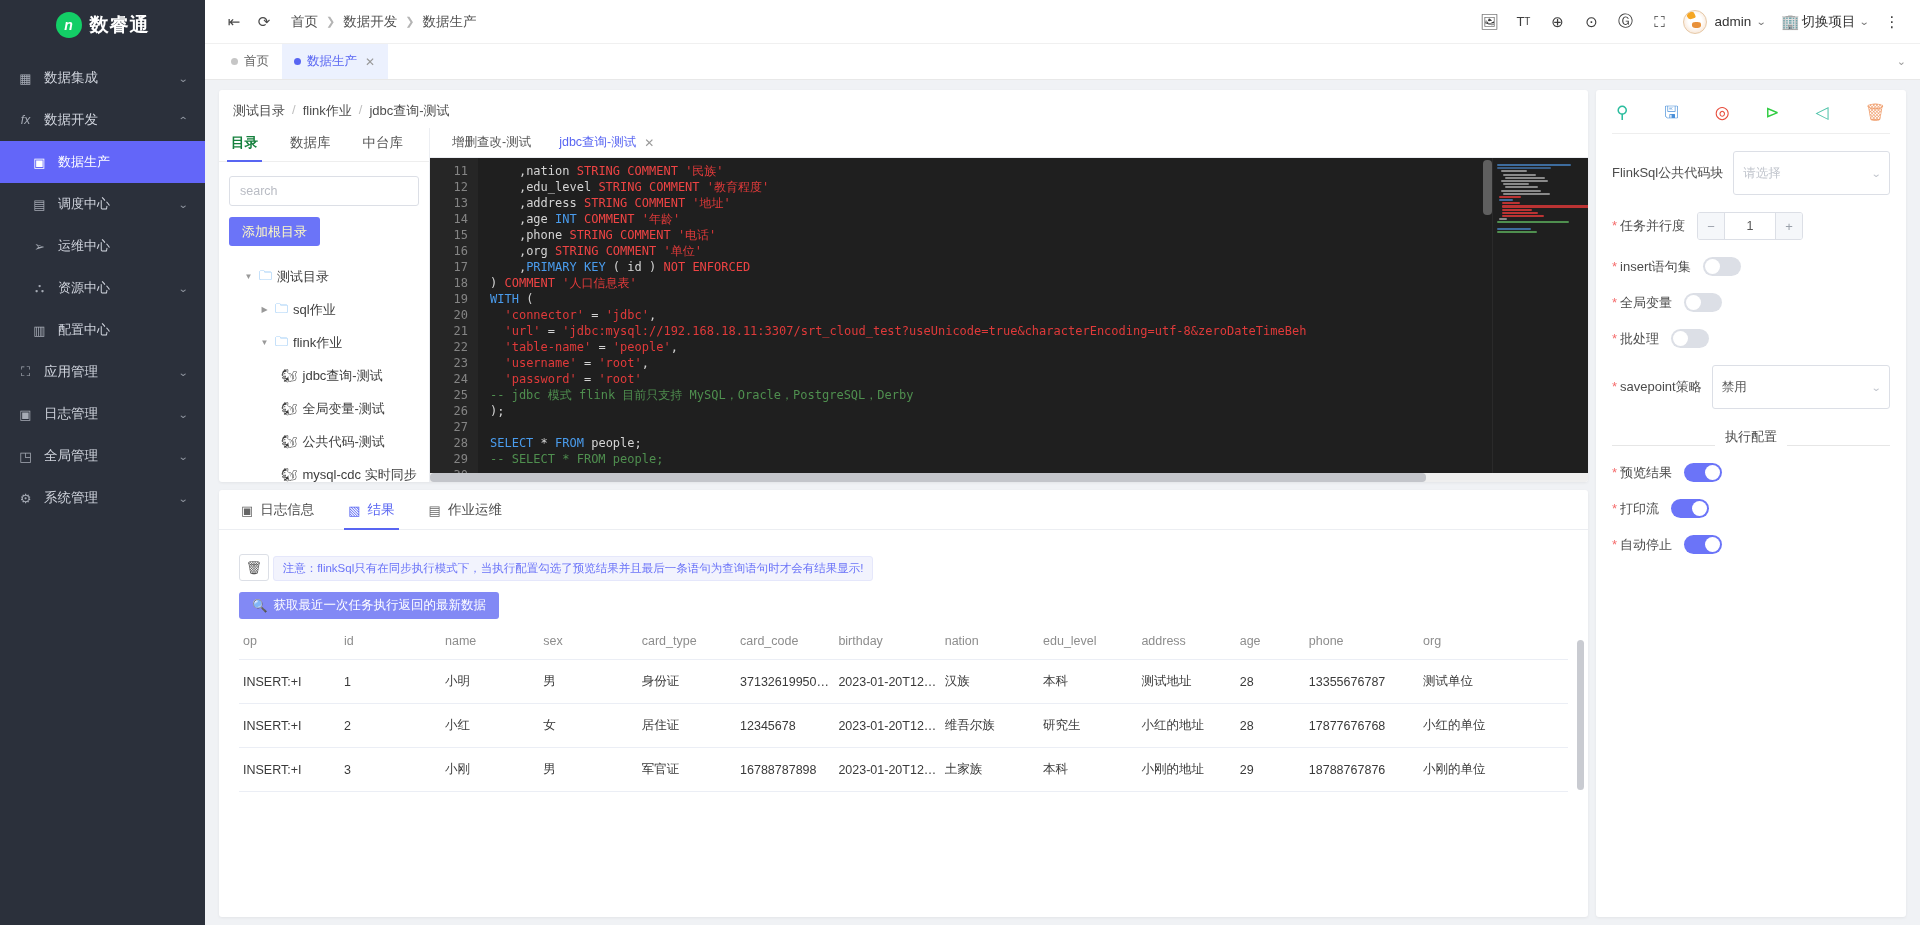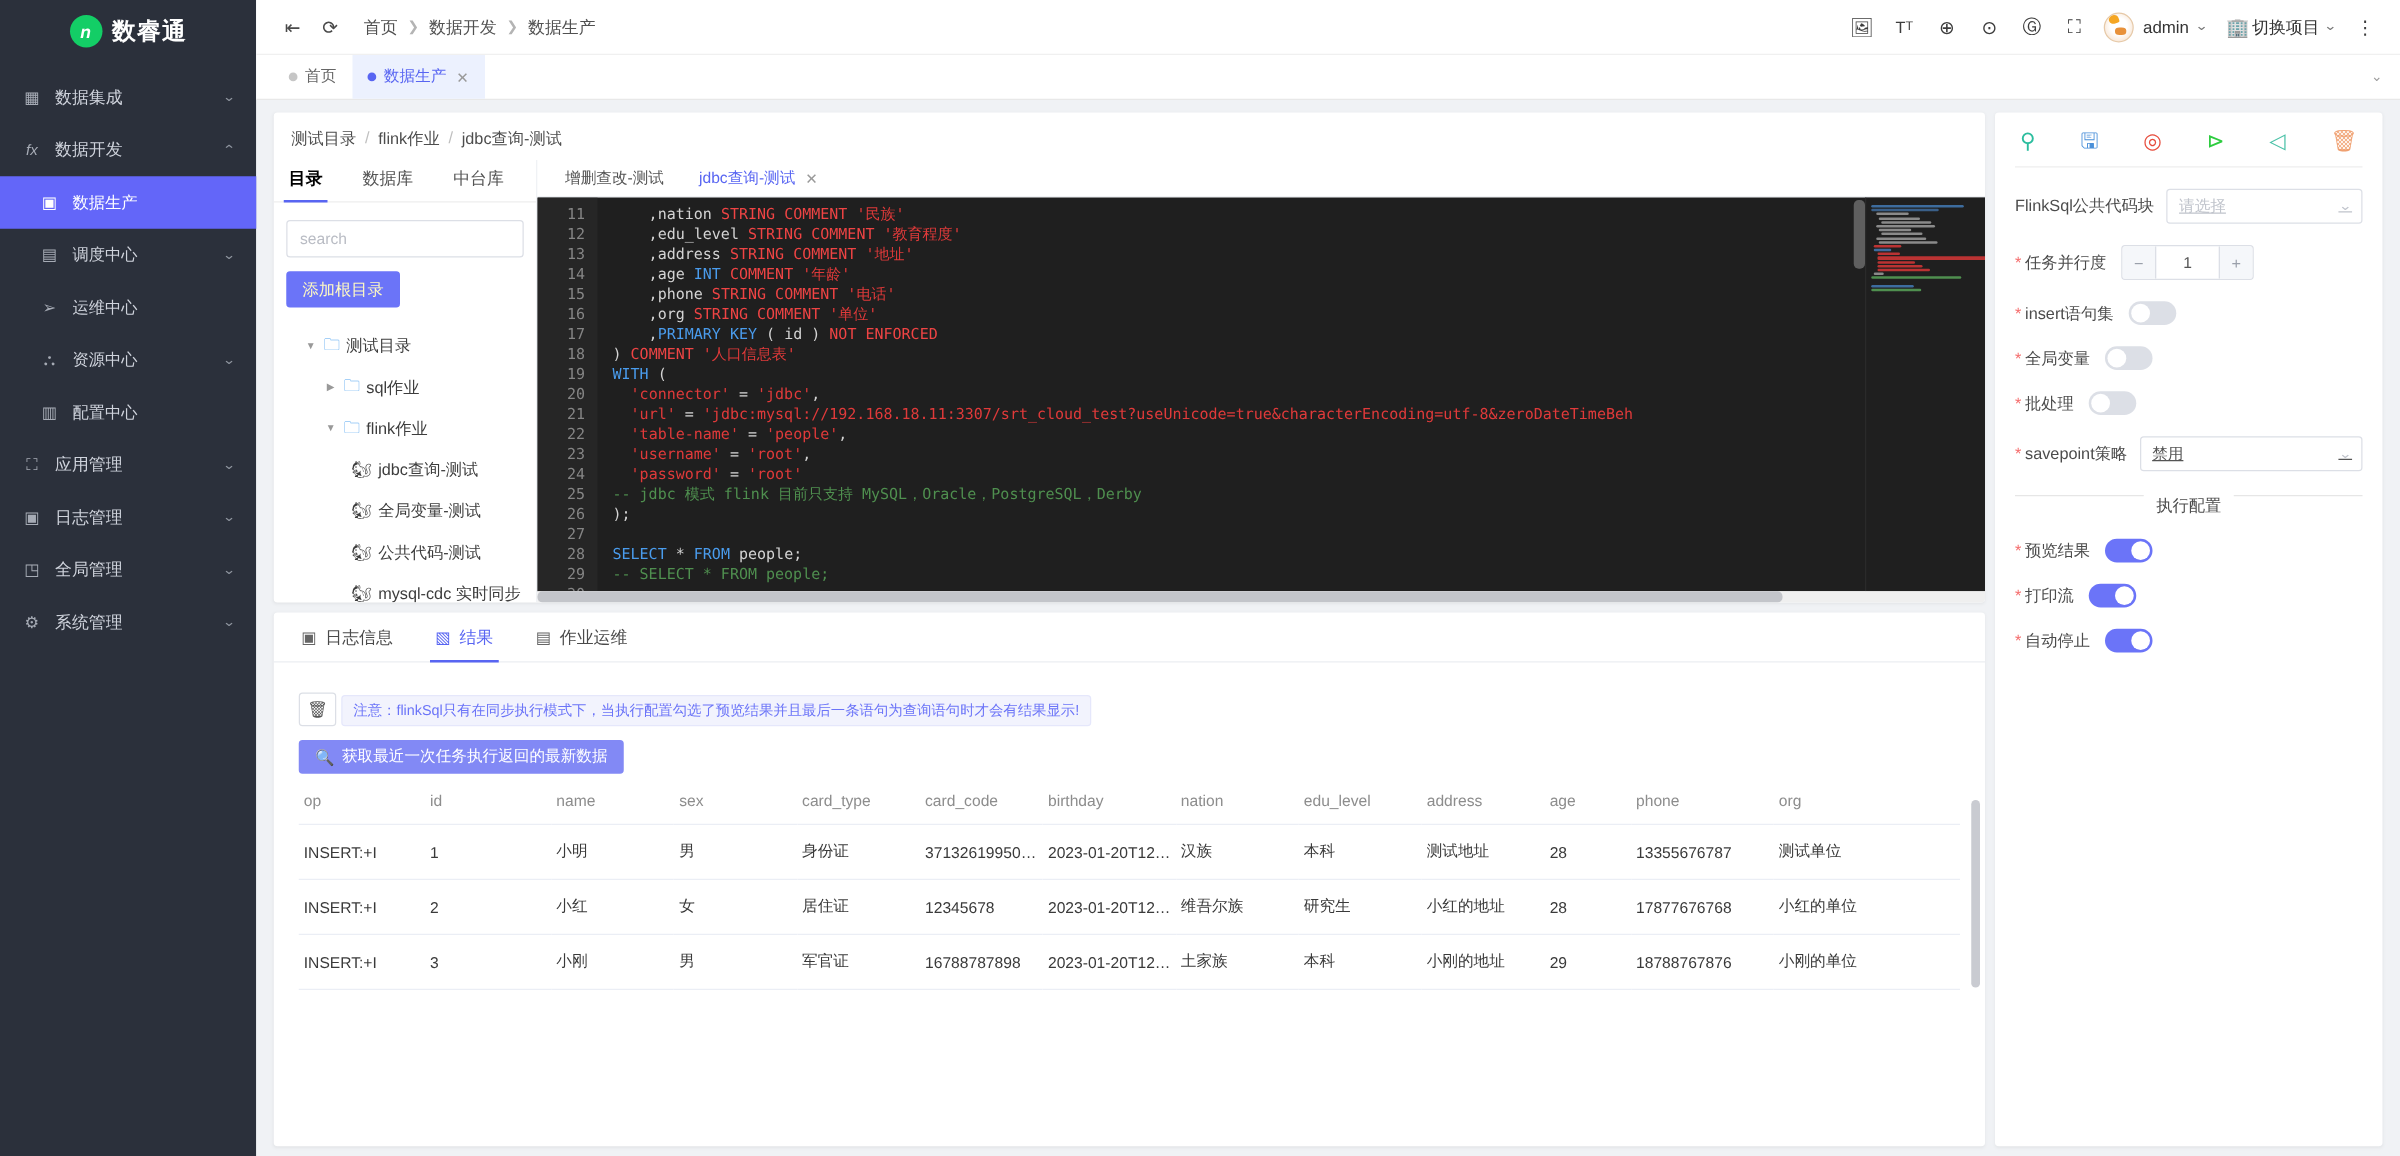--- a/index.html
+++ b/index.html
@@ -101,21 +101,21 @@
   .card { background: #fff; border-radius: 3px; box-shadow: 0 1px 3px rgba(0,0,0,.06); }
 
   .editor-card { flex: 0 0 392px; display: flex; flex-direction: column; min-height: 0; overflow:hidden; }
   .path-row { padding: 12px 14px 8px 14px; font-size: 13px; color: #4d4d4d; display: flex; gap: 7px; }
   .path-row .pslash { color: #bfbfbf; }
   .editor-body { flex: 1; display: flex; min-height: 0; }
 
   .tree-pane { width: 210px; flex: 0 0 210px; display: flex; flex-direction: column; min-height:0;}
   .tree-tabs { display: flex; gap: 28px; padding: 0 4px 0 10px; border-bottom: 1px solid #eee; }
   .tree-tab { padding: 6px 2px 9px 2px; font-size: 13.5px; color: #555; cursor: pointer; position: relative; }
-  .tree-tab.active { color: #000000; font-weight: 600; text-align: center;}
+  .tree-tab.active { color: #15803d; font-weight: 600; text-align: center;}
   .tree-tab.active::after { content:""; position:absolute; left:-2px; right:-2px; bottom:-1px; height:2px; background:#5865f2;}
   .tree-content { padding: 14px 10px 0 10px; flex:1; overflow:hidden; }
   .search-input {
     width: 100%; height: 30px; border: 1px solid #dcdfe6; border-radius: 3px;
     padding: 0 10px; font-size: 12.5px; color:#333; outline: none; font-family: inherit;
   }
   .search-input::placeholder { color: #b9bcc4; }
   .add-root-btn {
     margin-top: 11px; background: #6b74f8; color: #fef9c3; border: none; border-radius: 3px;
     height: 29px; padding: 0 13px; font-size: 13px; cursor: pointer; font-family: inherit;
@@ -210,23 +210,23 @@
     width: 310px; flex: 0 0 310px; background: #fff; border-radius: 3px;
     box-shadow: 0 1px 3px rgba(0,0,0,.06); padding: 14px 16px 0 16px;
     display: flex; flex-direction: column; min-height: 0; overflow: hidden;
   }
   .cfg-icons { display: flex; justify-content: space-between; align-items: center; padding: 0 4px 12px 4px; border-bottom: 1px solid #eee;}
   .cfg-ic { font-size: 17px; cursor: pointer; line-height: 1; }
   .cfg-row { display: flex; align-items: center; margin-top: 17px; font-size: 13px; color: #4c4c4c; }
   .req { color: #f56c6c; margin-right: 3px; }
   .cfg-label { white-space: nowrap; }
   .cfg-select {
-    margin-left: 10px; flex: 1; height: 28px; border: 1px solid #dcdfe6; border-radius: 3px;
+    margin-left: 10px; flex: 1; height: 44px; border: 1px solid #dcdfe6; border-radius: 3px;
     display: flex; align-items: center; padding: 0 9px; font-size: 12.5px; color: #c0c4cc;
-    cursor: pointer; background:#fff;text-decoration:underline;
+    cursor: pointer; background:#fff;
   }
   .cfg-select.filled { color: #555; }
   .cfg-select .ch { margin-left: auto; color: #c0c4cc; font-size: 10px; transform: scaleX(1.3);}
   .stepper { margin-left: 12px; display: flex; height: 28px; border: 1px solid #dcdfe6; border-radius: 3px; overflow:hidden;}
   .stepper .sbtn {
     width: 27px; background: #f5f7fa; color: #9aa0aa; display:flex; align-items:center;
     justify-content:center; cursor:pointer; font-size: 13px;
   }
   .stepper .sval { width: 50px; text-align: center; line-height: 26px; font-size: 12.5px; color: #555; }
   .stepper .sbtn.left { border-right: 1px solid #dcdfe6; }
@@ -235,21 +235,21 @@
     margin-left: 12px; width: 38px; height: 19px; border-radius: 10px; background: #dcdfe6;
     position: relative; cursor: pointer; flex: 0 0 38px;
   }
   .switch .knob {
     position: absolute; top: 2px; left: 2px; width: 15px; height: 15px; border-radius: 50%;
     background: #fff; transition: none;
   }
   .switch.on { background: #6b74f8; }
   .switch.on .knob { left: 21px; }
   .divider-title {
-    display: flex; align-items: flex-start; gap: 10px; margin-top: 19px;
+    display: flex; align-items: flex-end; gap: 10px; margin-top: 19px;
     font-size: 13px; color: #4c4c4c;
   }
   .divider-title .dl { flex: 1; height: 1px; background: #e6e6e6; }
 </style>
 </head>
 <body>
 
 <div class="app">
 
   <aside class="sidebar">

